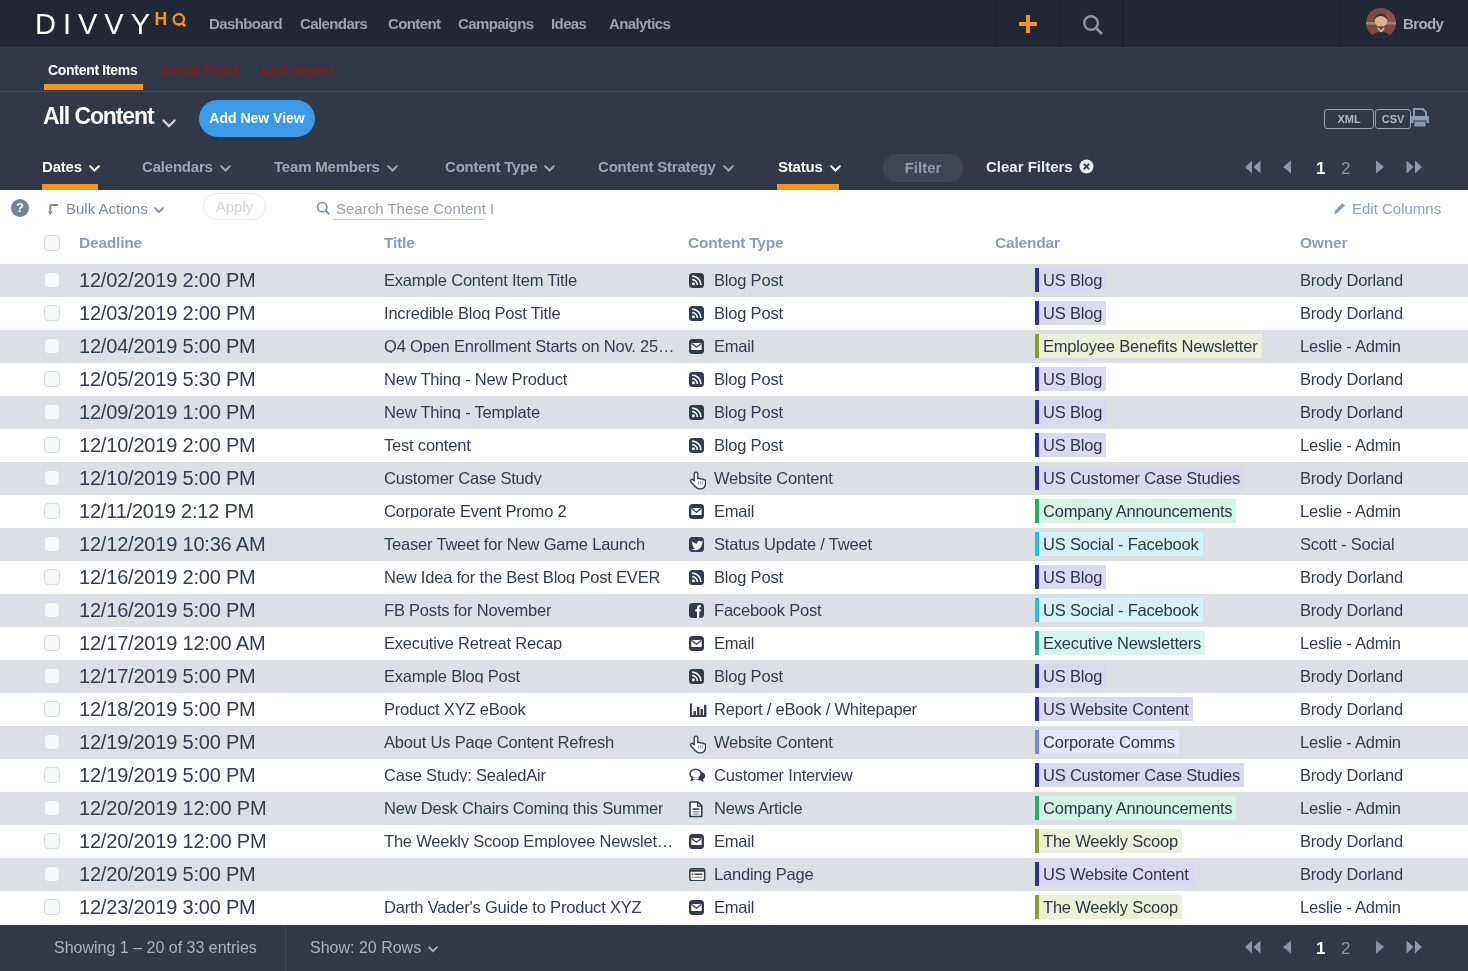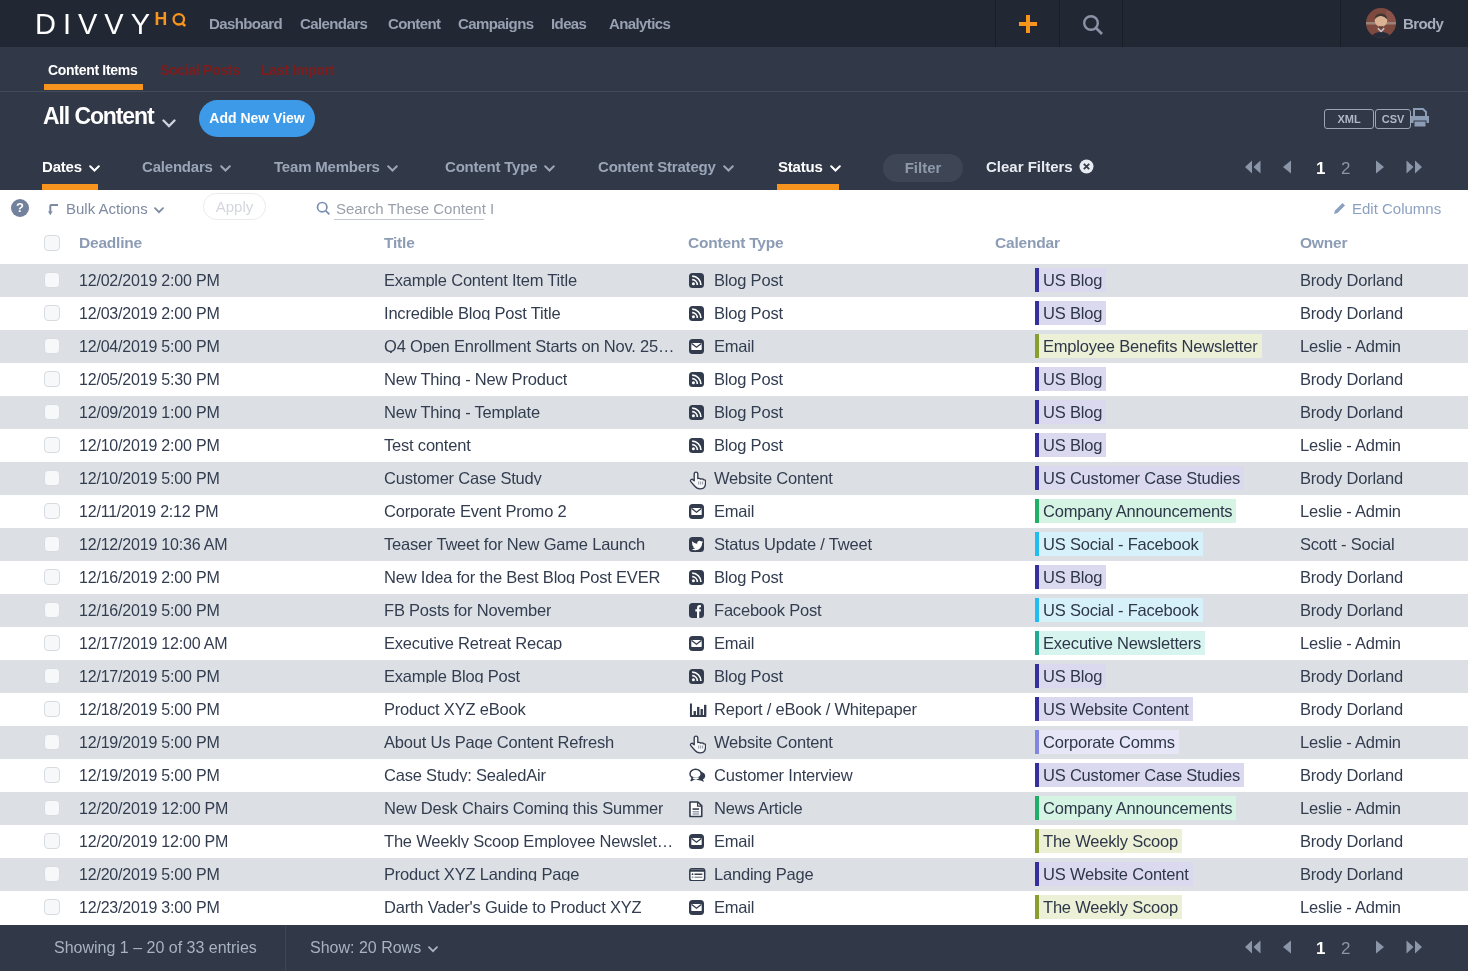--- a/index.html
+++ b/index.html
@@ -25,21 +25,21 @@
 
 .pgnum1 { color:#fff; font-size:17px; font-weight:bold; }
 .pgnum2 { color:#8b96a9; font-size:17px; }
 
 .hcell { position:absolute; top:228px; height:36px; line-height:30px; color:#8d9cb5; font-size:15.5px; font-weight:bold; letter-spacing:-0.2px; }
 #rows { position:absolute; top:264px; left:0; width:1468px; }
 .row { position:relative; width:1468px; height:33px; }
 .row.odd { background:#dce0e4; }
 .row.even { background:#fff; }
 .cb { position:absolute; left:44px; top:8px; width:16px; height:16px; background:#f7f8f9; border:1px solid #d8dbe0; border-radius:4px; }
-.dl { position:absolute; left:79px; top:0; height:48px; line-height:33px; color:#333d50; font-size:16px; letter-spacing:-0.2px; }
+.dl { position:absolute; left:79px; top:0; height:48px; line-height:33px; color:#333d50; font-size:20px; letter-spacing:-0.2px; }
 .ti { position:absolute; left:384px; top:0; height:23px; line-height:33px; color:#333d50; font-size:16.5px; letter-spacing:-0.2px; max-width:291px; overflow:hidden; text-overflow:ellipsis; white-space:nowrap; }
 .ct { position:absolute; left:714px; top:0; height:33px; line-height:33px; color:#333d50; font-size:16.5px; letter-spacing:-0.2px; }
 .ci { position:absolute; left:689px; top:9px; width:15px; height:15px; }
 .ci svg:not([style]) { width:15px; height:15px; }
 .ow { position:absolute; left:1300px; top:0; height:33px; line-height:33px; color:#333d50; font-size:16.5px; letter-spacing:-0.2px; }
 .tag { position:absolute; left:995px; top:4px; height:24px; line-height:24px; font-size:16.5px; letter-spacing:-0.2px; color:#2e3749;padding-left:40px; }
 .tag .bar { display:inline-block; width:4px; height:24px; vertical-align:top; }
 .tag .tx { display:inline-block; height:24px; padding:0 4px 0 4px; }
 </style>
 </head>
@@ -420,21 +420,20 @@
             <rect x="2.6" y="4.4" width="11.8" height="8.2" rx="1" fill="#fff"></rect>
             <path d="M3 5 L8.5 9.3 L14 5" fill="none" stroke="#333c4e" stroke-width="1.5"></path>
           </svg></div>
   <div class="ct">Email</div>
   <div class="tag"><span class="bar" style="background:#8a9e30"></span><span class="tx" style="background:#ebf0d6">The Weekly Scoop</span></div>
   <div class="ow">Brody Dorland</div>
 </div>
       <div class="row odd">
   <div class="cb"></div>
   <div class="dl">12/20/2019 5:00 PM</div>
-  <div class="ti">Product XYZ Landing Page</div>
   <div class="ci"><svg viewBox="0 0 17 14" style="width:16.5px;height:13.5px">
             <rect x="0.8" y="0.8" width="15.4" height="12.4" rx="2.2" fill="#fff" stroke="#333c4e" stroke-width="1.6"></rect>
             <path d="M1 3 Q1 1.5 2.5 1.5 H14.5 Q16 1.5 16 3 V4 H1 Z" fill="#333c4e"></path>
             <circle cx="3.6" cy="6.4" r="0.95" fill="#333c4e"></circle>
             <rect x="5.6" y="5.7" width="8.2" height="1.5" fill="#333c4e"></rect>
             <circle cx="3.6" cy="9.6" r="0.95" fill="#8d94a0"></circle>
             <rect x="5.6" y="8.9" width="8.2" height="1.5" fill="#8d94a0"></rect>
           </svg></div>
   <div class="ct">Landing Page</div>
   <div class="tag"><span class="bar" style="background:#36309c"></span><span class="tx" style="background:#dbd9f0">US Website Content</span></div>

